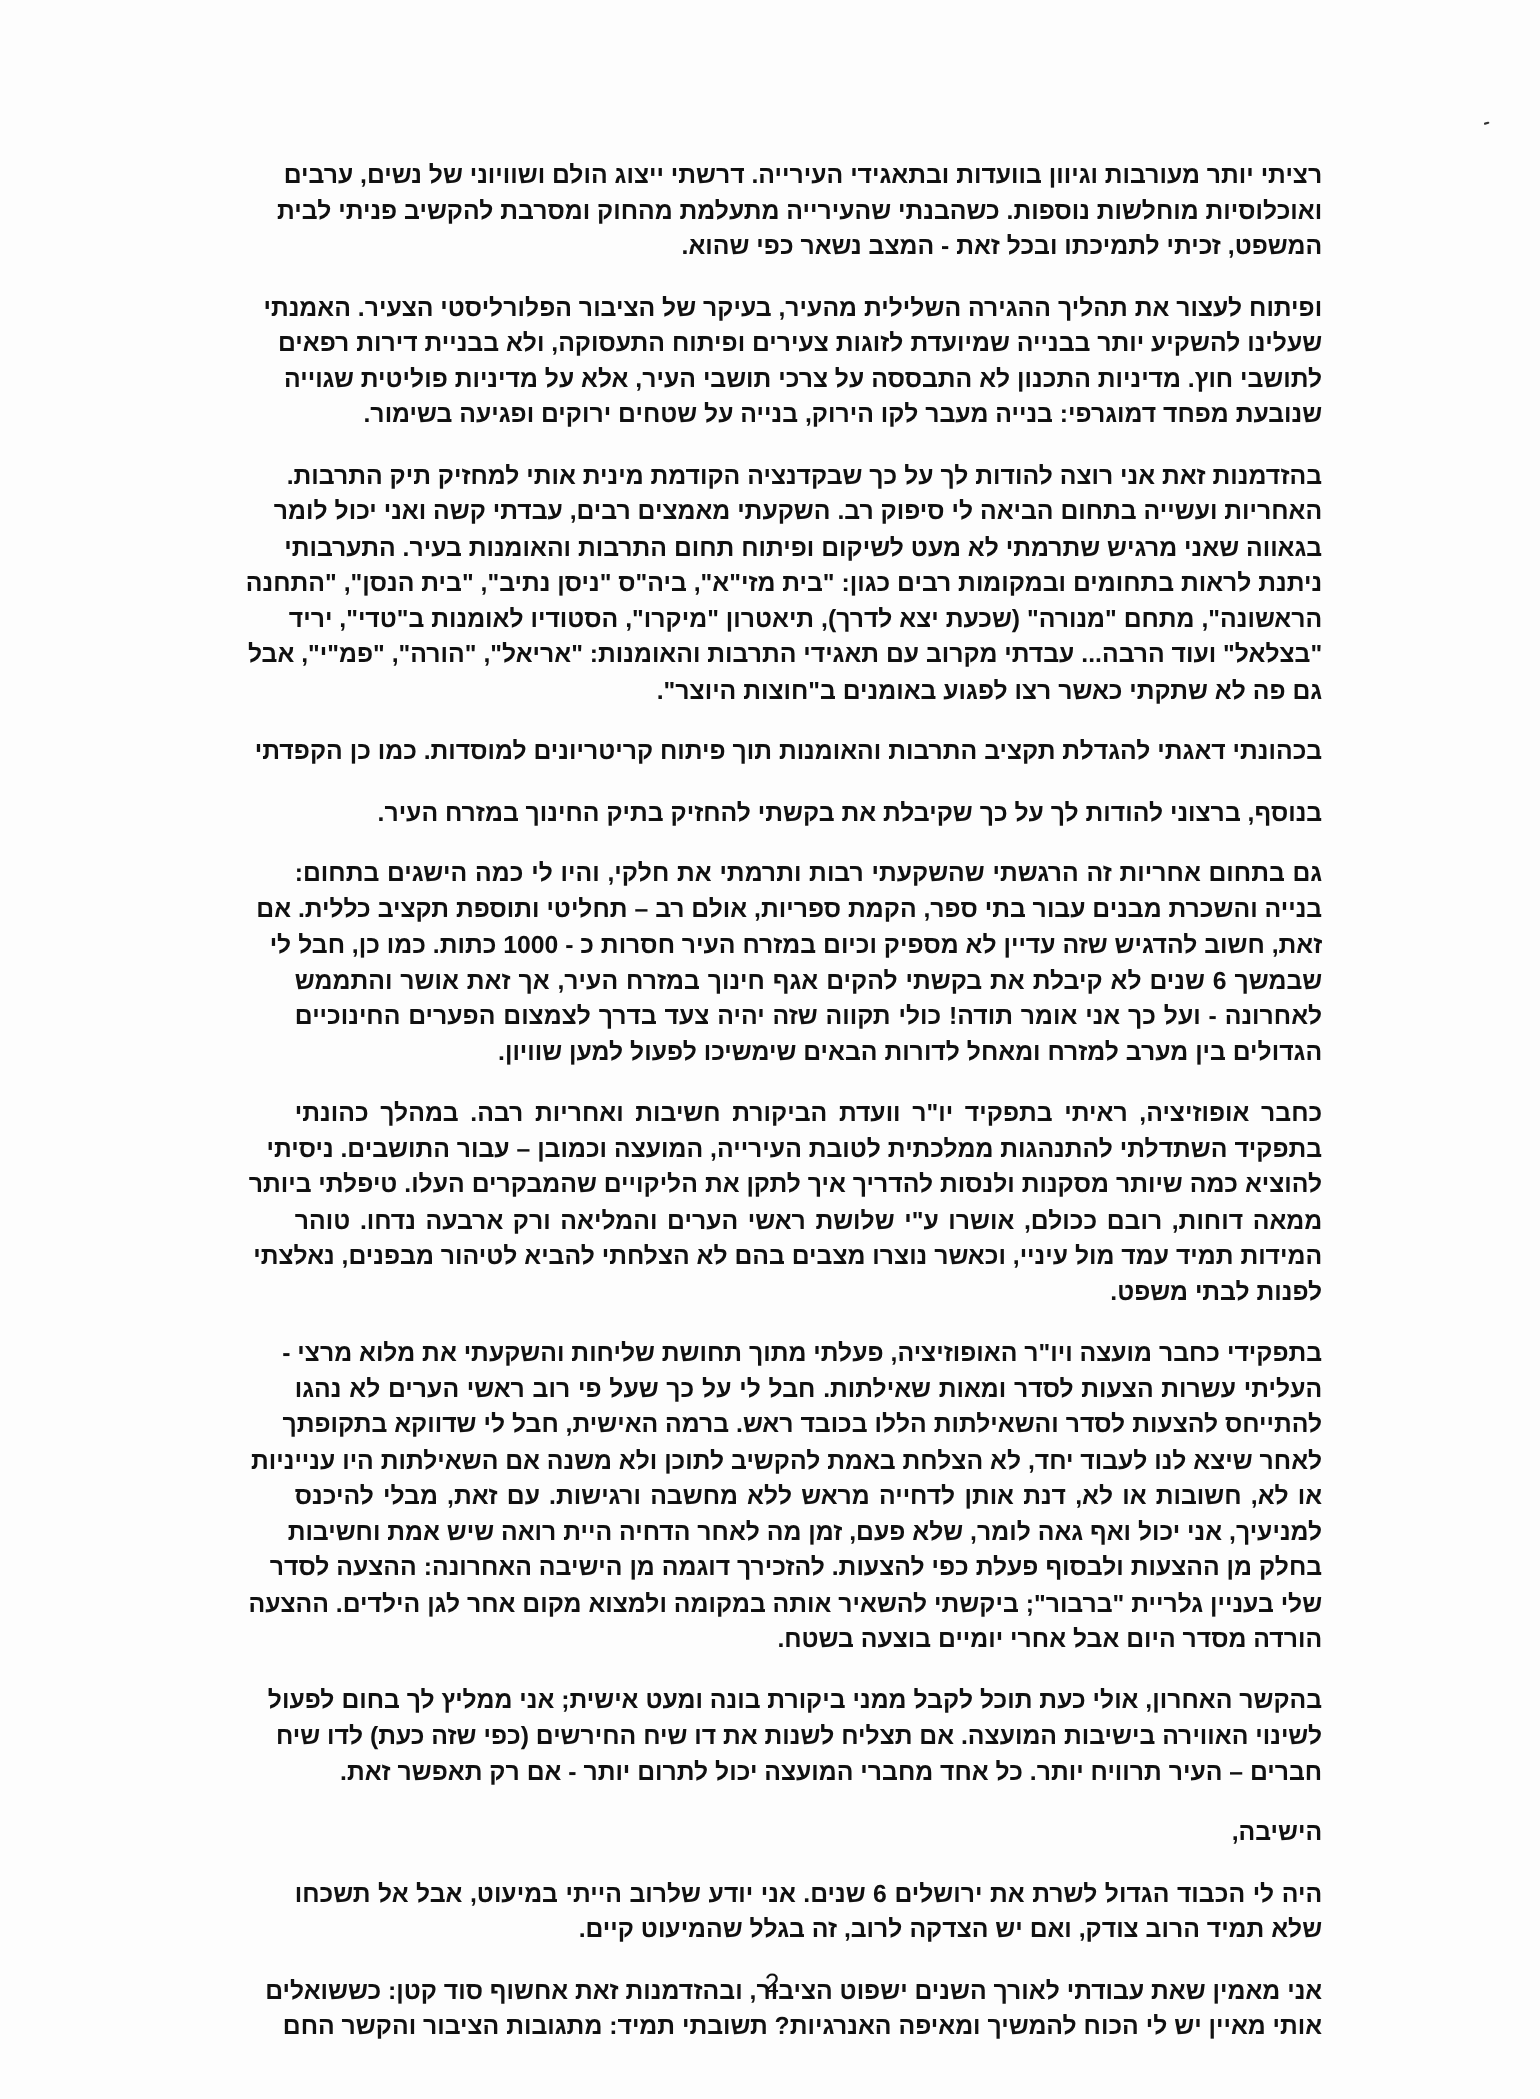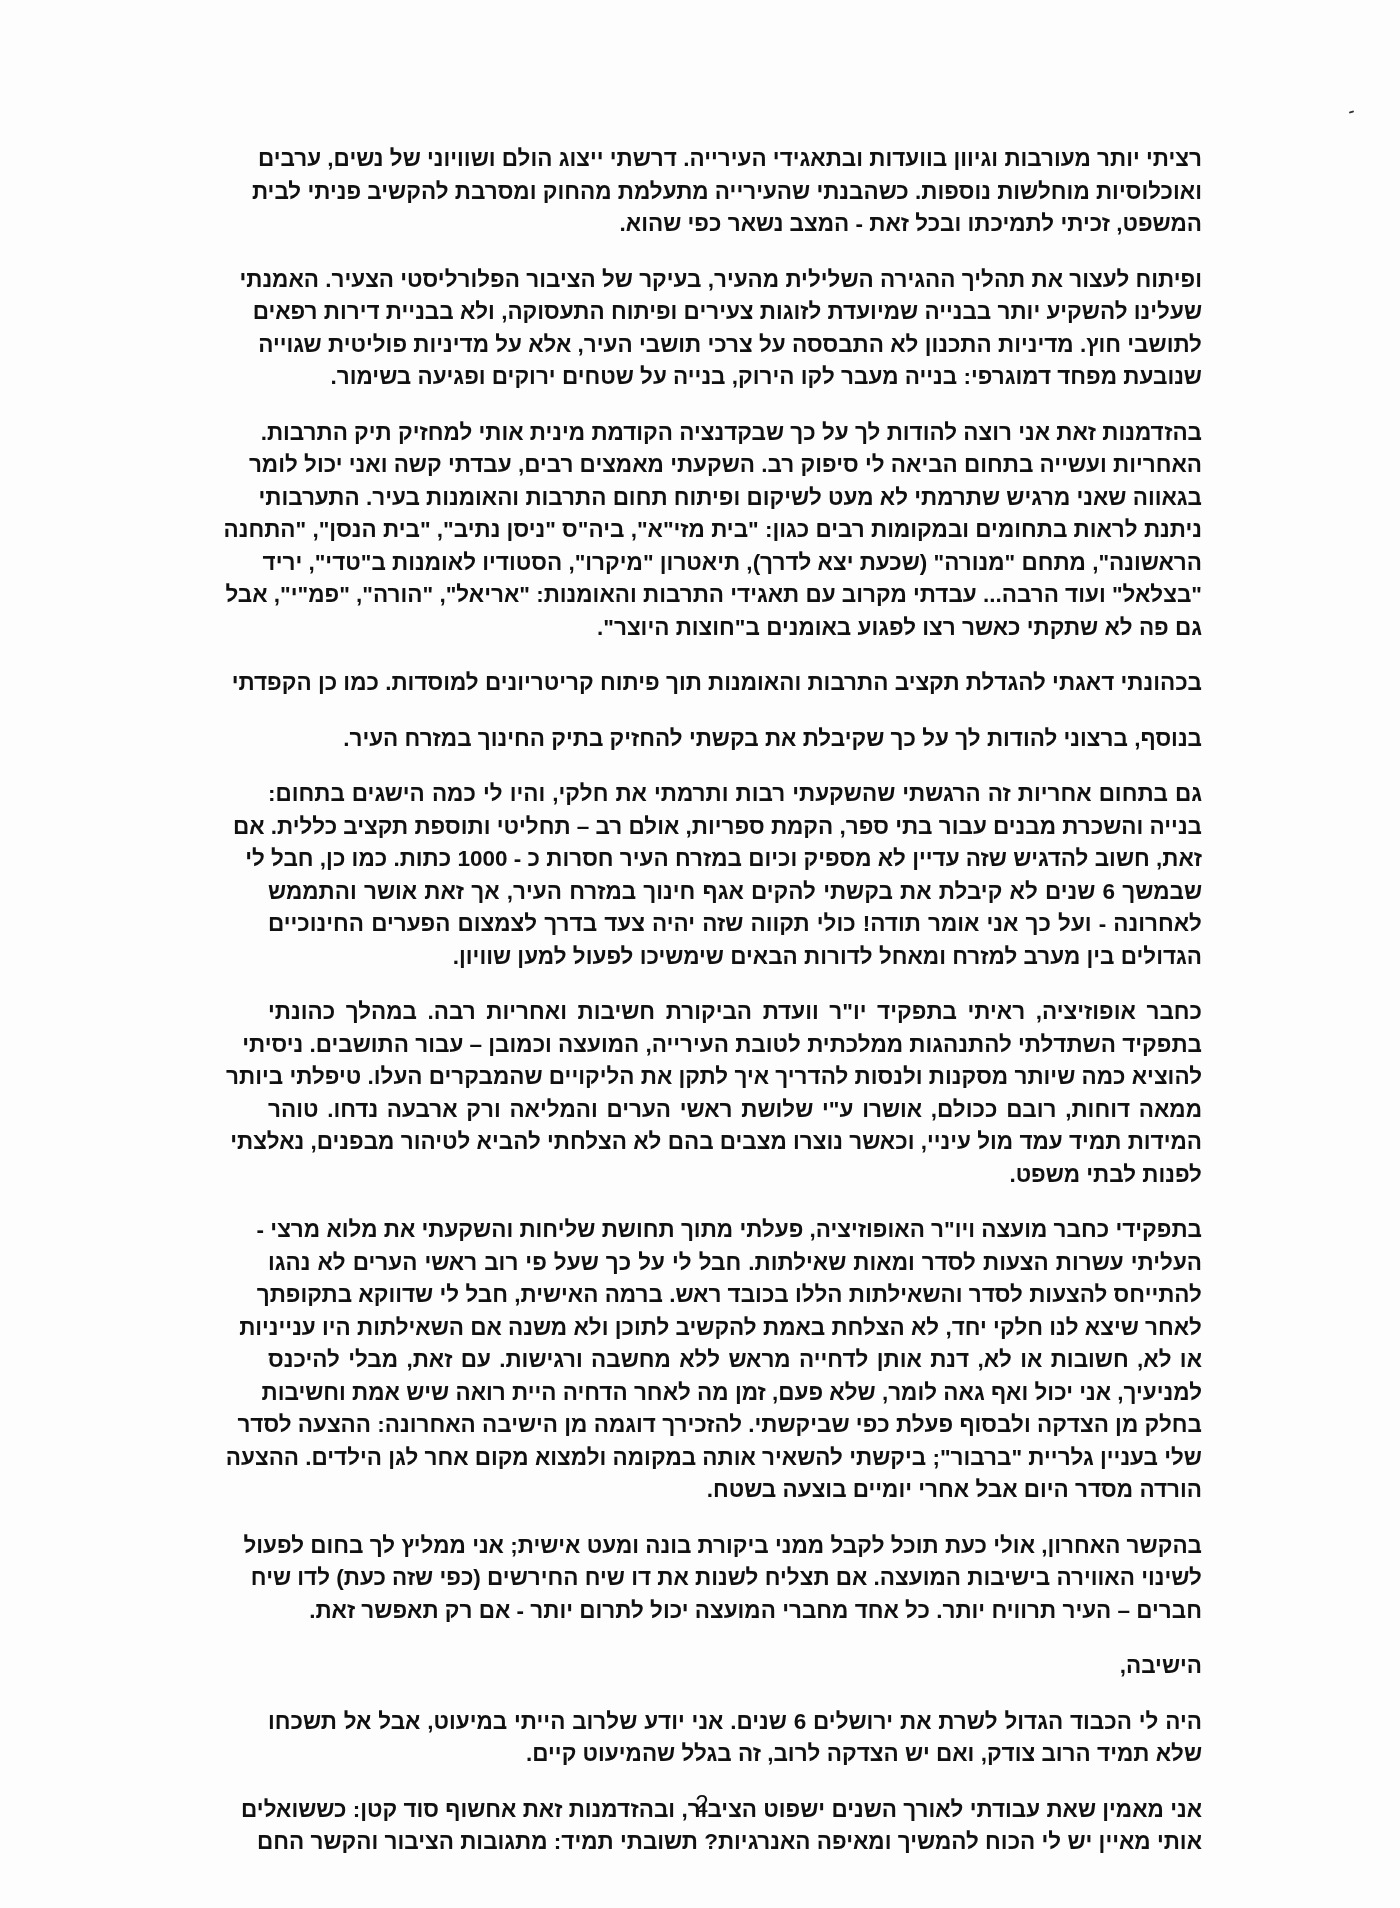--- a/index.html
+++ b/index.html
@@ -74,24 +74,24 @@
         <span class="line">בתפקיד השתדלתי להתנהגות ממלכתית לטובת העירייה, המועצה וכמובן – עבור התושבים. ניסיתי</span>
         <span class="line">להוציא כמה שיותר מסקנות ולנסות להדריך איך לתקן את הליקויים שהמבקרים העלו. טיפלתי ביותר</span>
         <span class="line">ממאה דוחות, רובם ככולם, אושרו ע"י שלושת ראשי הערים והמליאה ורק ארבעה נדחו. טוהר</span>
         <span class="line">המידות תמיד עמד מול עיניי, וכאשר נוצרו מצבים בהם לא הצלחתי להביא לטיהור מבפנים, נאלצתי</span>
         <span class="line last">לפנות לבתי משפט.</span>
       </div>
       <div class="para">
         <span class="line">בתפקידי כחבר מועצה ויו"ר האופוזיציה, פעלתי מתוך תחושת שליחות והשקעתי את מלוא מרצי -</span>
         <span class="line">העליתי עשרות הצעות לסדר ומאות שאילתות. חבל לי על כך שעל פי רוב ראשי הערים לא נהגו</span>
         <span class="line">להתייחס להצעות לסדר והשאילתות הללו בכובד ראש. ברמה האישית, חבל לי שדווקא בתקופתך</span>
-        <span class="line">לאחר שיצא לנו חלקי יחד, לא הצלחת באמת להקשיב לתוכן ולא משנה אם השאילתות היו ענייניות</span>
+        <span class="line">לאחר שיצא לנו לעבוד יחד, לא הצלחת באמת להקשיב לתוכן ולא משנה אם השאילתות היו ענייניות</span>
         <span class="line">או לא, חשובות או לא, דנת אותן לדחייה מראש ללא מחשבה ורגישות. עם זאת, מבלי להיכנס</span>
         <span class="line">למניעיך, אני יכול ואף גאה לומר, שלא פעם, זמן מה לאחר הדחיה היית רואה שיש אמת וחשיבות</span>
-        <span class="line">בחלק מן הצדקה ולבסוף פעלת כפי שביקשתי. להזכירך דוגמה מן הישיבה האחרונה: ההצעה לסדר</span>
+        <span class="line">בחלק מן ההצעות ולבסוף פעלת כפי להצעות. להזכירך דוגמה מן הישיבה האחרונה: ההצעה לסדר</span>
         <span class="line">שלי בעניין גלריית "ברבור"; ביקשתי להשאיר אותה במקומה ולמצוא מקום אחר לגן הילדים. ההצעה</span>
         <span class="line last">הורדה מסדר היום אבל אחרי יומיים בוצעה בשטח.</span>
       </div>
       <div class="para">
         <span class="line">בהקשר האחרון, אולי כעת תוכל לקבל ממני ביקורת בונה ומעט אישית; אני ממליץ לך בחום לפעול</span>
         <span class="line">לשינוי האווירה בישיבות המועצה. אם תצליח לשנות את דו שיח החירשים (כפי שזה כעת) לדו שיח</span>
         <span class="line last">חברים – העיר תרוויח יותר. כל אחד מחברי המועצה יכול לתרום יותר - אם רק תאפשר זאת.</span>
       </div>
       <div class="para">
         <span class="line last">הישיבה,</span>

